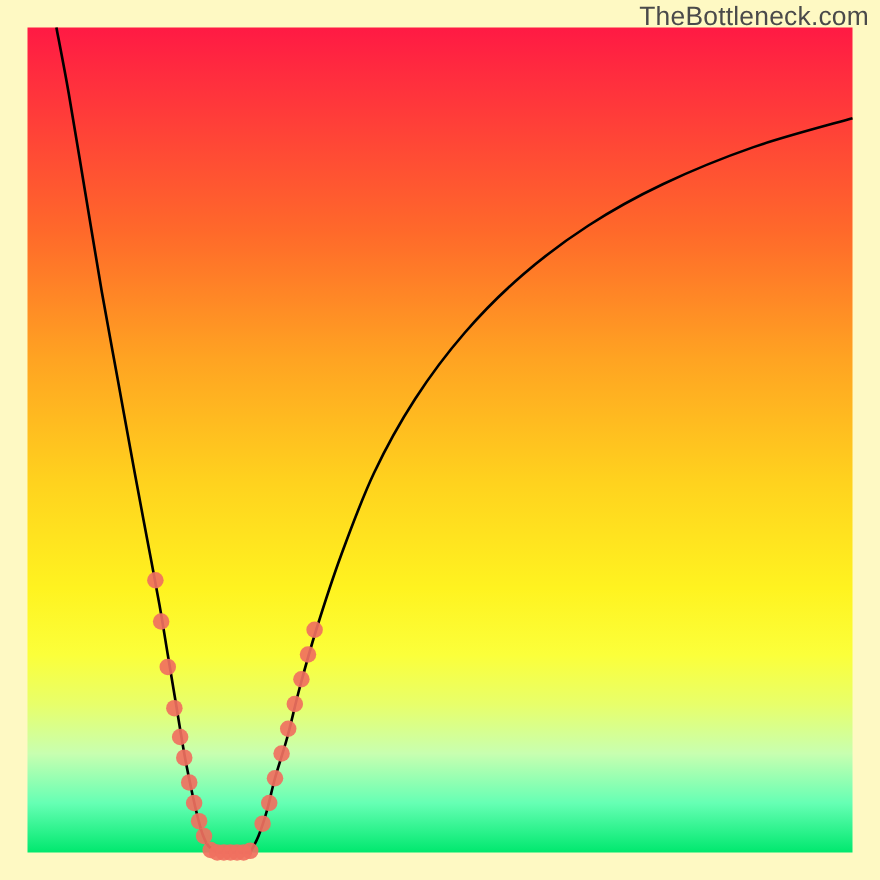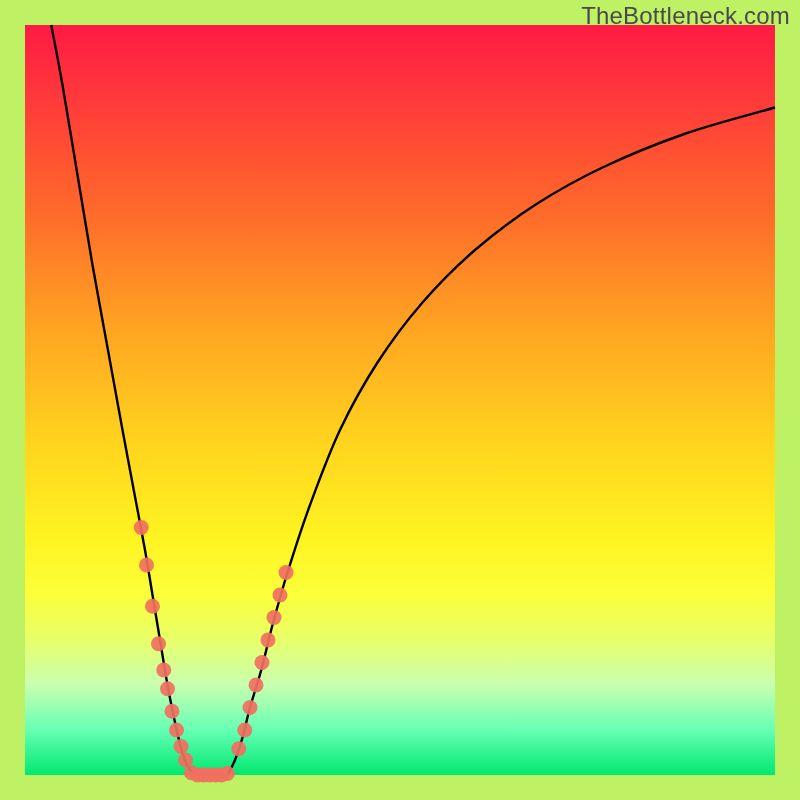--- a/index.html
+++ b/index.html
@@ -8,21 +8,21 @@
     width: 800px;
     height: 800px;
     overflow: hidden;
     background: #000;
     font-family: Arial, Helvetica, sans-serif;
   }
   .frame {
     position: relative;
     width: 800px;
     height: 800px;
-    background: #bef264;
+    background: #fef9c3;
   }
   .plot-area {
     position: absolute;
     left: 25px;
     top: 25px;
     width: 750px;
     height: 750px;
     background: linear-gradient(
       to bottom,
       #ff1a44 0%,

